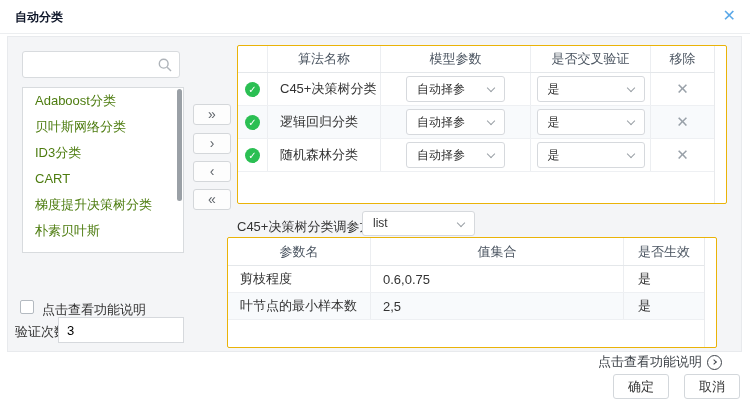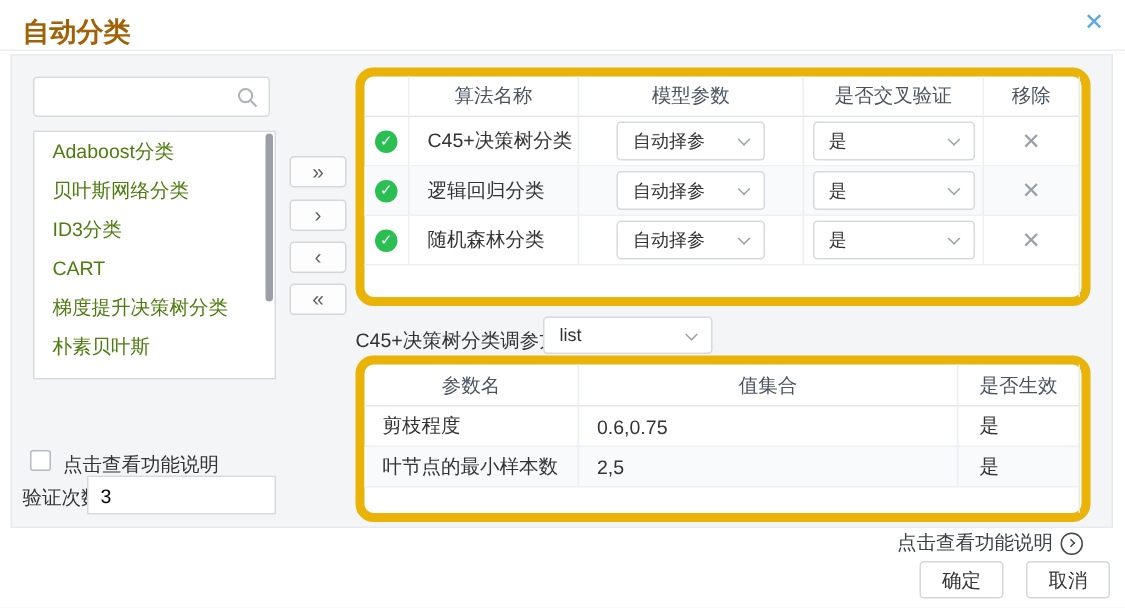--- a/index.html
+++ b/index.html
@@ -9,21 +9,21 @@
     background: #ffffff;
     font-family: "Liberation Sans", "DejaVu Sans", sans-serif;
     font-size: 13px;
     color: #333;
     overflow: hidden;
   }
   .abs { position:absolute; }
 
   
   .titlebar { left:0; top:0; width:750px; height:34px; background:#fff; border-bottom:1px solid #eceef0; }
-  .dlg-title { left:15px; top:9px; font-size:18px; font-weight:bold; color:#a16207; }
+  .dlg-title { left:15px; top:9px; font-size:12px; font-weight:bold; color:#0f172a; }
   .dlg-close { right:14px; top:7px; font-size:16px; color:#5aa8e8; cursor:pointer; line-height:18px; }
 
   
   .body-panel { left:7px; top:36px; width:735px; height:316px; background:#f4f5f7; border:1px solid #e8eaed; }
 
   
   .search-box { left:22px; top:51px; width:158px; height:27px; background:#fff; border:1px solid #d8dbde; border-radius:3px; }
   .search-box input { width:100%; height:100%; border:none; outline:none; background:transparent; padding:0 28px 0 10px; font-size:13px; font-family:inherit; }
   .search-icon { position:absolute; right:7px; top:6px; width:14px; height:14px; }
 
@@ -31,23 +31,23 @@
   .list-box { left:22px; top:87px; width:162px; height:166px; background:#fff; border:1px solid #d8dbde; overflow:hidden; }
   .list-item { height:26px; line-height:26px; padding-left:12px; color:#4d7c0f; white-space:nowrap; cursor:pointer; }
   .list-thumb { position:absolute; right:1px; top:1px; width:5px; height:112px; background:#9aa0a6; border-radius:3px; }
 
   
   .xfer { left:193px; width:38px; height:21px; background:#fdfdfd; border:1px solid #d4d7da; border-radius:3px;
           text-align:center; line-height:18px; font-size:14px; color:#5f646a; cursor:pointer; }
   .xfer1 { top:104px; } .xfer2 { top:133px; } .xfer3 { top:161px; } .xfer4 { top:189px; }
 
   
-  .card { background:#fff; border:6px solid #eab308; border-radius:12px;padding-left:14px; }
+  .card { background:#fff; border:1px solid #eab308; border-radius:2px;padding-left:14px; }
   .card1 { left:237px; top:45px; width:490px; height:159px; }
-  .card2 { left:237px; top:237px; width:490px; height:111px; }
+  .card2 { left:227px; top:237px; width:490px; height:111px; }
   .t-inner { position:absolute; left:0; top:0; height:100%; border-right:1px solid #e8eaed; }
   .t1-inner { width:477px; } .t2-inner { width:477px; }
   .trow { display:flex; align-items:center; }
   .t1-head { height:27px; border-bottom:1px solid #e4e7ea; color:#4a5460; }
   .t1-row { height:33px; border-bottom:1px solid #eef0f3; }
   .t2-head { height:28px; border-bottom:1px solid #e4e7ea; color:#4a5460; }
   .t2-row { height:27px; border-bottom:1px solid #eef0f3; }
   .stripe { background:#f8fafc; }
   .cell { height:100%; display:flex; align-items:center; border-right:1px solid #eceef1; }
   .cell:last-child { border-right:none; }

